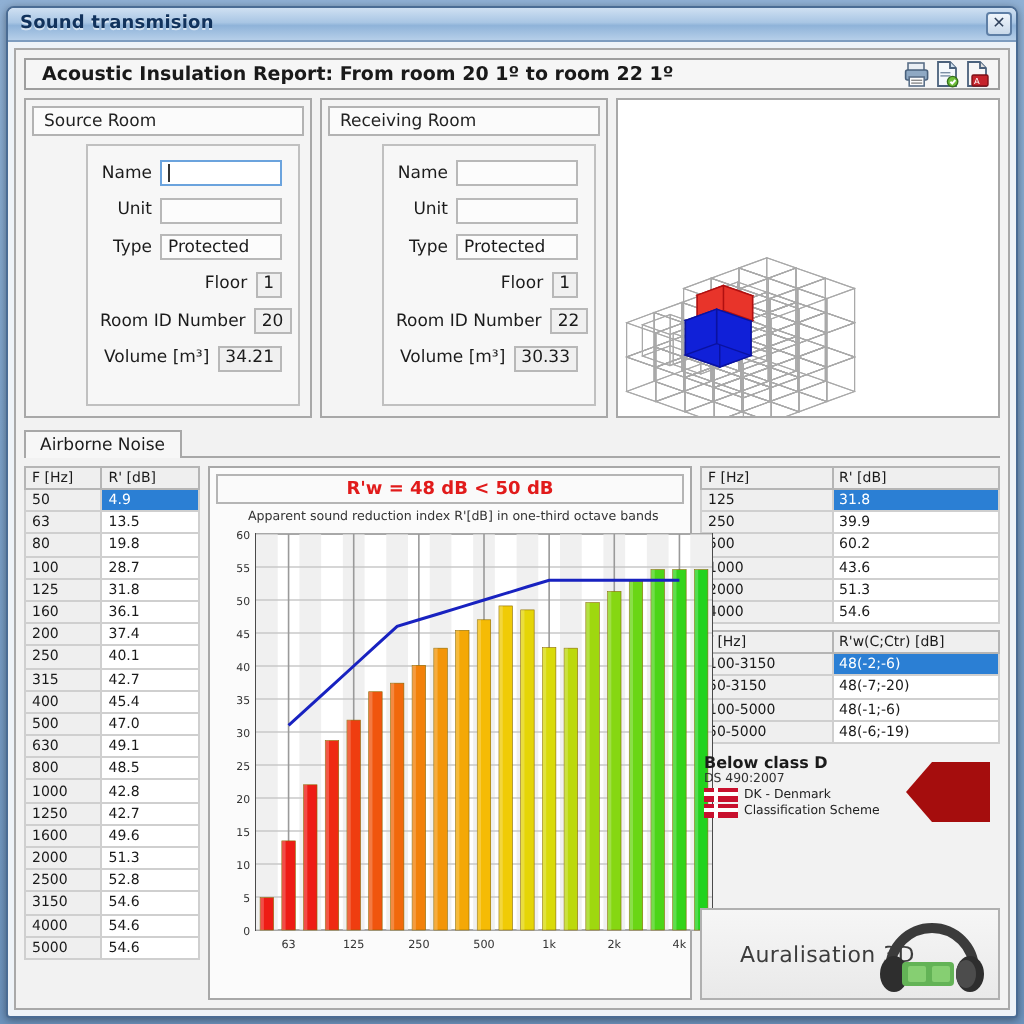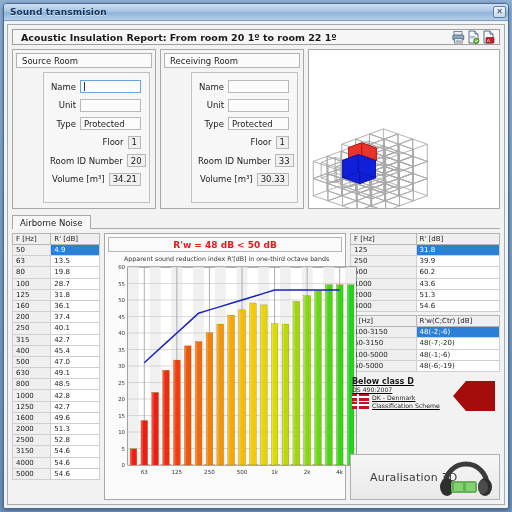--- a/index.html
+++ b/index.html
@@ -151,21 +151,21 @@
   .rwbar {
     border: 1px solid #b5b5b5; background: #fafafa; height: 15px;
     display:flex; align-items:center; justify-content:center;
     font-size: 9px; color:#e11b1b; font-weight: bold;
   }
   .chartcap { font-size: 6.3px; color:#333; padding: 3px 0 1px 16px; }
   .chartbox { flex:1; position:relative; min-height:0; }
   .chartbox svg { position:absolute; left:0; top:0; }
   
   .rightcol { width: 150px; display:flex; flex-direction: column; gap:3px;}
-  .classbox { padding: 2px 1px 0 2px; position: relative; text-decoration: underline; }
+  .classbox { padding: 2px 1px 0 2px; position: relative; }
   .classtitle { font-size: 8px; font-weight: bold; color:#1b1b1b; }
   .classsub { font-size: 6.2px; color:#333; }
   .flagrow { display:flex; align-items:center; gap:3px; margin-top:1px; }
   .flag { width: 17px; height: 7px; position: relative; background:#c8102e; }
   .flag::before { content:""; position:absolute; left:5px; top:0; width:2px; height:7px; background:#fff; }
   .flag::after  { content:""; position:absolute; left:0; top:2.5px; width:17px; height:2px; background:#fff; }
   .flagtxt { font-size: 6.2px; color:#222; }
   .arrow { position:absolute; right:4px; top:4px; }
   .aurbox {
     margin-top:auto;
@@ -268,21 +268,21 @@
             <div class="frow">
               <span class="flabel w1">Type</span>
               <span class="fctl">Protected</span>
             </div>
             <div class="frow">
               <span class="flabel w2">Floor</span>
               <span class="fctl num">1</span>
             </div>
             <div class="frow">
               <span class="flabel w2">Room ID Number</span>
-              <span class="fctl num">33</span>
+              <span class="fctl num">22</span>
             </div>
             <div class="frow">
               <span class="flabel w2">Volume [m³]</span>
               <span class="fctl num">30.33</span>
             </div>
           </div>
         </div>
 
         <div class="view3d">
           <svg id="svg3d" width="196" height="158" viewBox="0 0 196 158">

